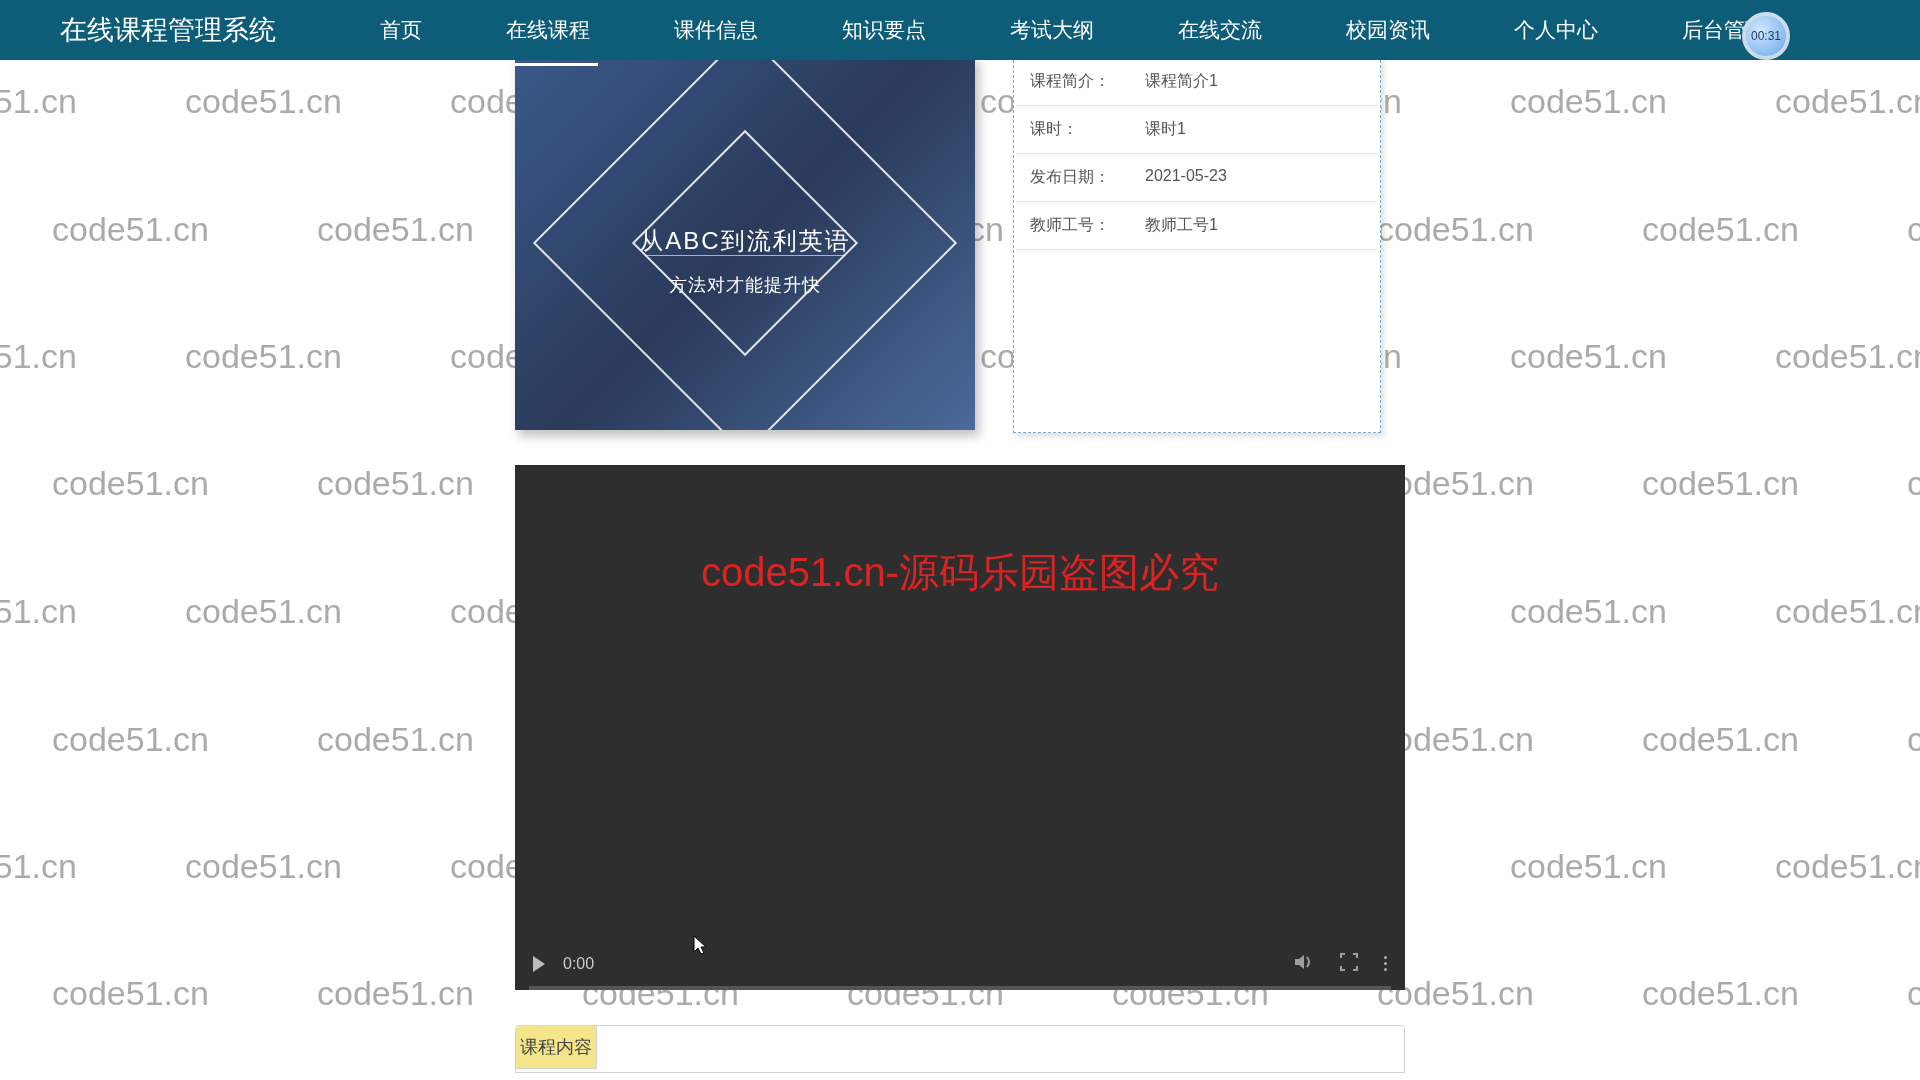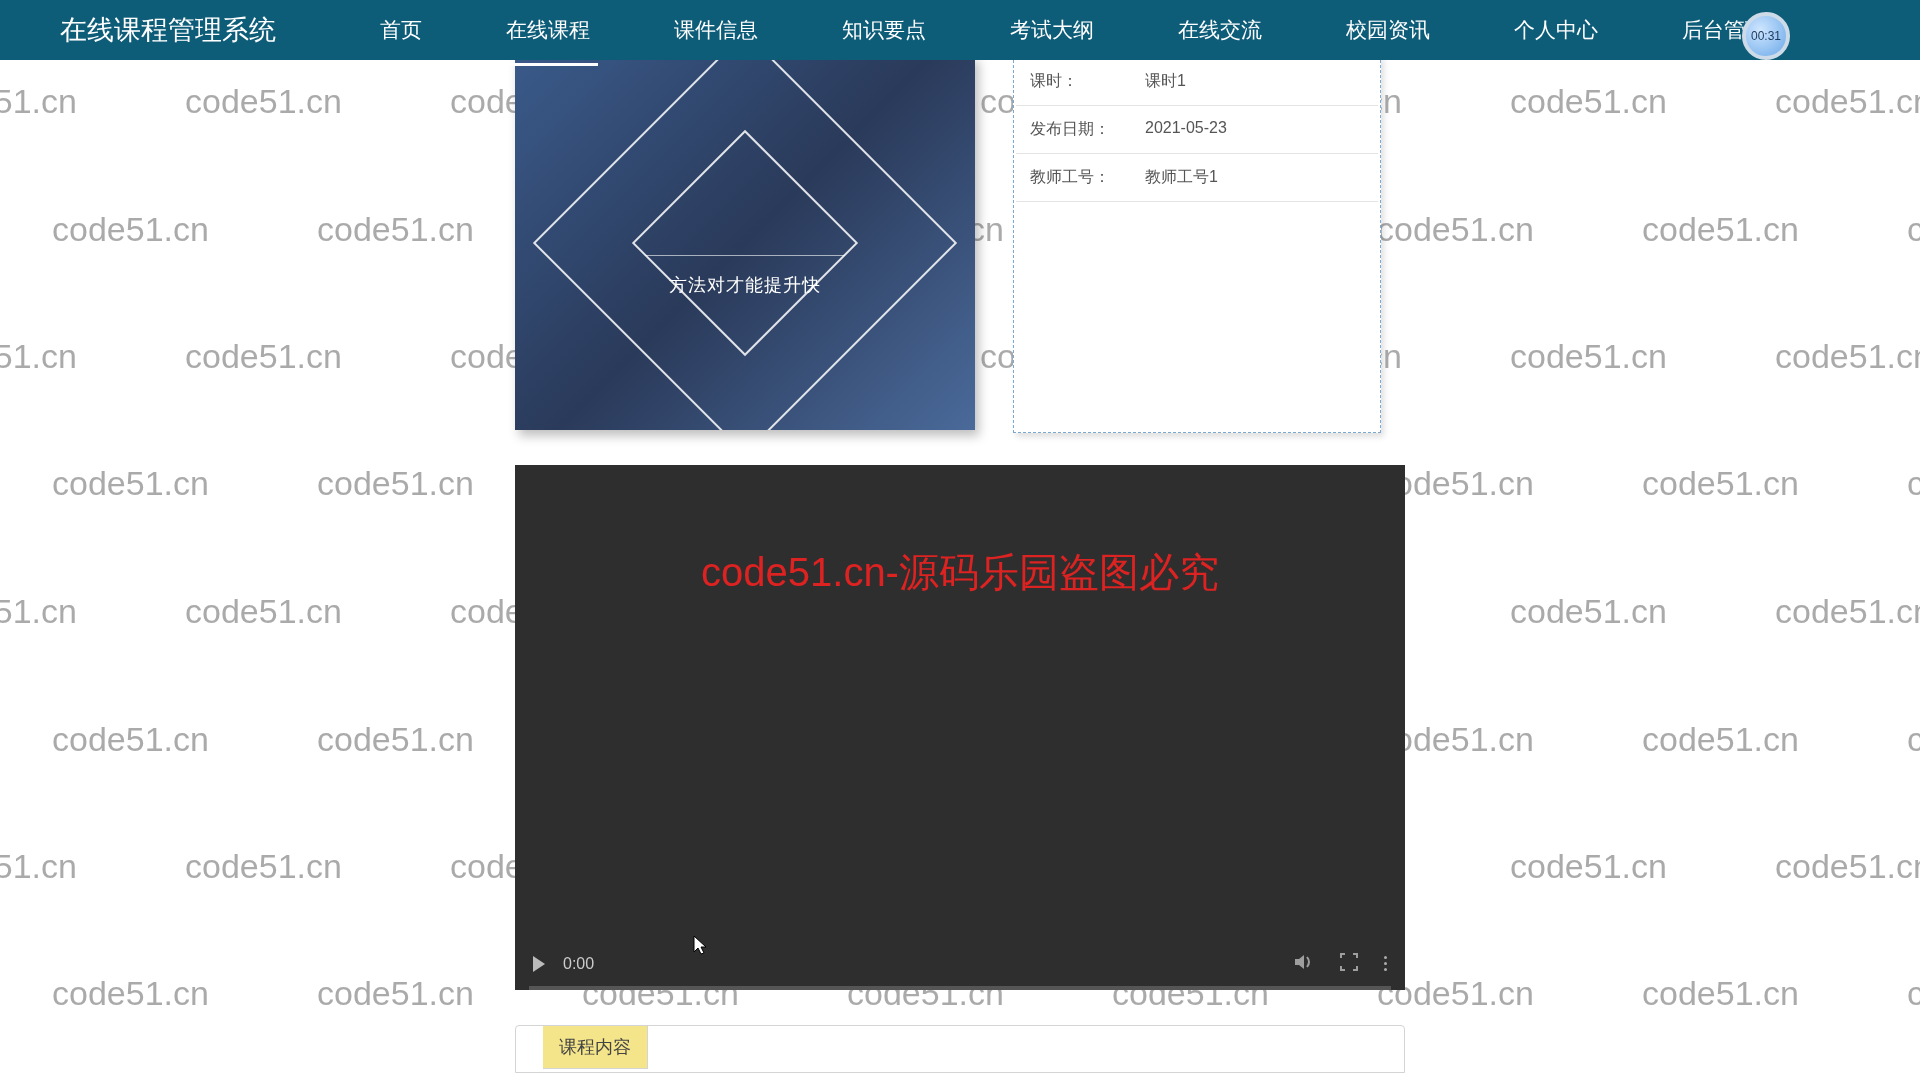--- a/index.html
+++ b/index.html
@@ -227,27 +227,26 @@
 }
 .content-section {
   margin-top: 35px;
   border: 1px solid #d4d4d4;
   border-radius: 4px 4px 0 0;
   overflow: hidden;
   height: 48px;
 }
 .content-tab {
   background: #f4e58a;
-  padding: 9px 16px;
+  padding: 9px 4px;
   display: inline-block;
   font-size: 18px;
   color: #444;
   border-right: 1px solid #d4d4d4;
   border-bottom: 1px solid #d4d4d4;
-  margin-left: 27px;
 }
 </style>
 </head>
 <body>
 
 <div class="watermark-layer" id="wm">
     <span style="left: -80px; top: 82px;">code51.cn</span>
     <span style="left: 185px; top: 82px;">code51.cn</span>
     <span style="left: 450px; top: 82px;">code51.cn</span>
     <span style="left: 715px; top: 82px;">code51.cn</span>
@@ -327,24 +326,29 @@
       <div class="nav-item">后台管理</div>
     </nav>
   <div class="timer-badge">00:31</div>
 </header>
 
 <div class="main">
   <div class="top-row">
     <div class="course-img">
       <div class="diamond"></div>
       <div class="diamond2"></div>
+      <div class="txt1">从ABC到流利英语</div>
       <div class="bar"></div>
       <div class="txt2">方法对才能提升快</div>
     </div>
     <div class="info-panel" id="info-panel">
+        <div class="info-row">
+          <div class="info-label">课程简介：</div>
+          <div class="info-value">课程简介1</div>
+        </div>
         <div class="info-row">
           <div class="info-label">课时：</div>
           <div class="info-value">课时1</div>
         </div>
         <div class="info-row">
           <div class="info-label">发布日期：</div>
           <div class="info-value">2021-05-23</div>
         </div>
         <div class="info-row">
           <div class="info-label">教师工号：</div>

